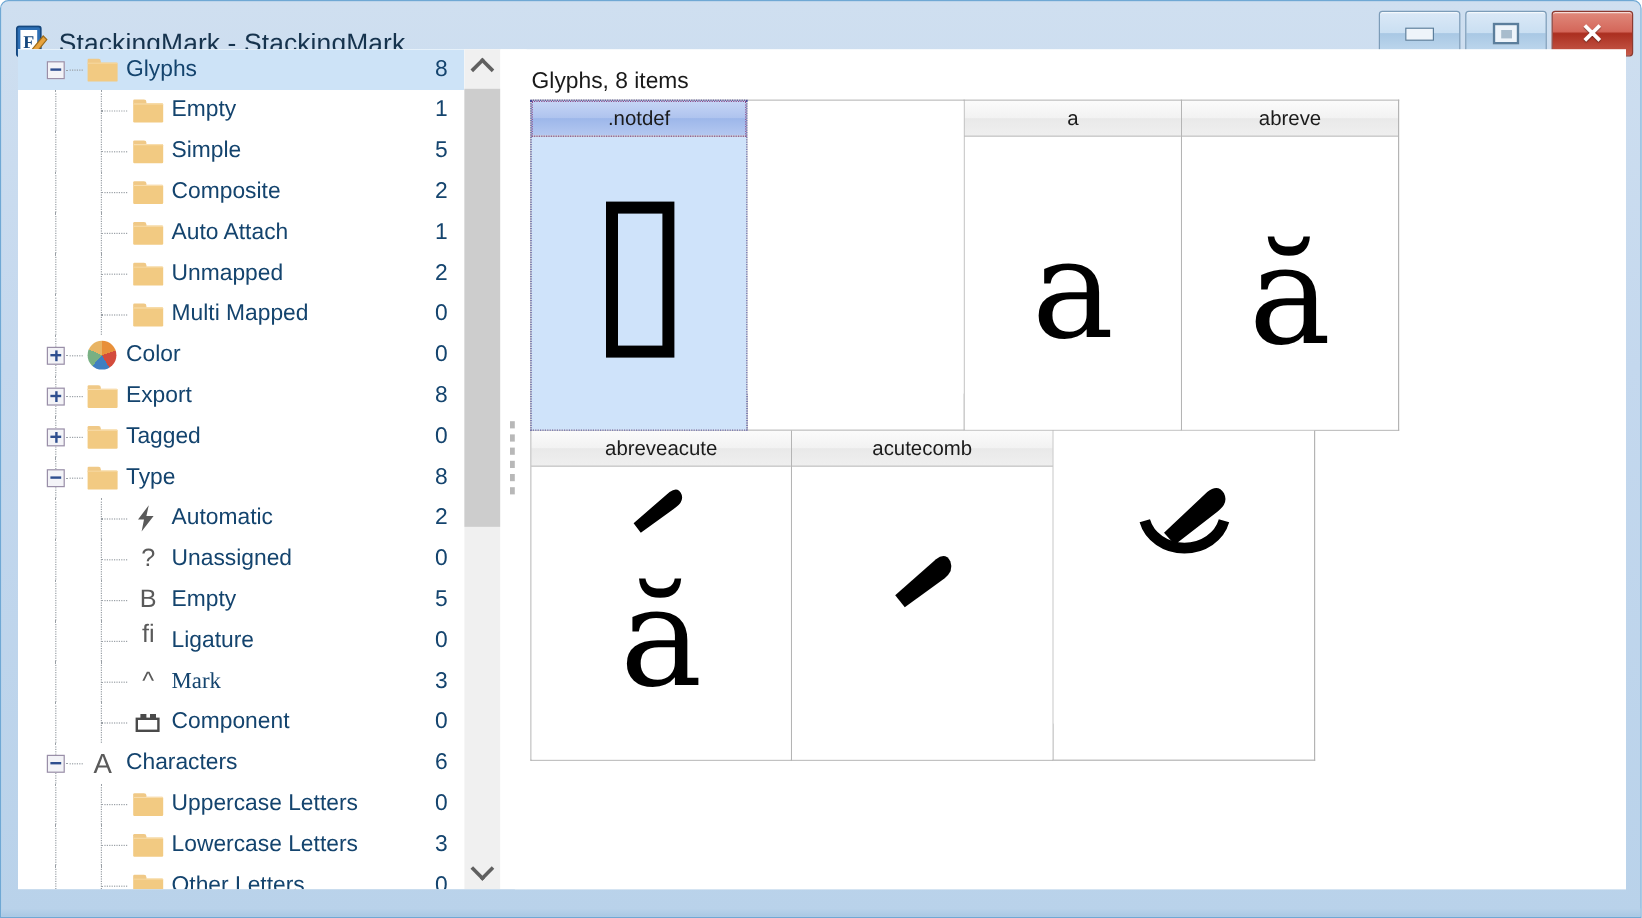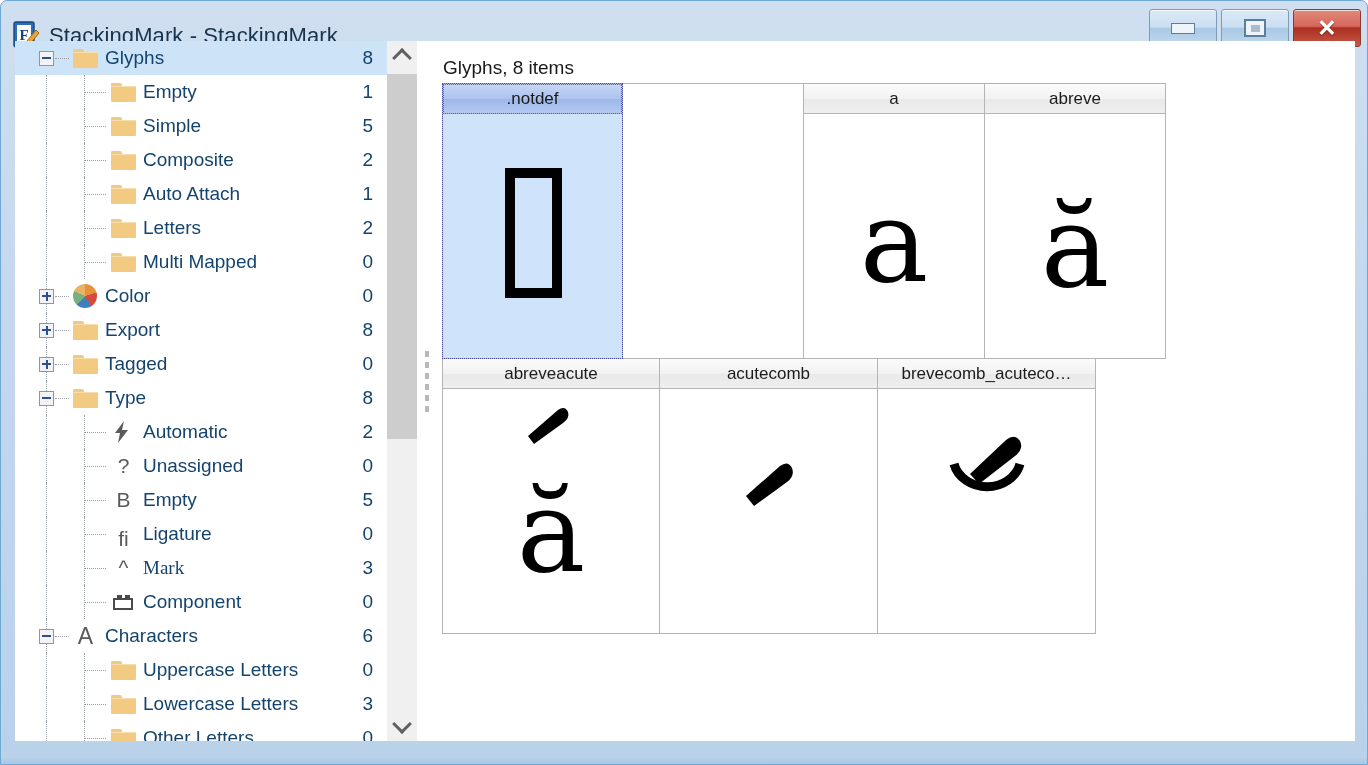--- a/index.html
+++ b/index.html
@@ -229,21 +229,21 @@
         <div class="trow">
           <span class="dotline" style="left: 69px; top: 0px; height: 34px;"></span>
           <span class="dotH" style="left: 69px; top: 17px; width: 22px;"></span>
           <span class="dotline" style="left: 31px; top: 0px; height: 34px;"></span>
           <span style="position: absolute; left: 96px; top: 0px; height: 34px; display: flex; align-items: center;">
             <span class="folder">
               <span class="tab"></span>
               <span class="bd"></span>
             </span>
           </span>
-          <span class="lbl" style="position: absolute; left: 128px;">Letters</span>
+          <span class="lbl" style="position: absolute; left: 128px;">Unmapped</span>
           <span class="cnt">2</span>
         </div>
         <div class="trow">
           <span class="dotline" style="left: 69px; top: 0px; height: 34px;"></span>
           <span class="dotH" style="left: 69px; top: 17px; width: 22px;"></span>
           <span class="dotline" style="left: 31px; top: 0px; height: 34px;"></span>
           <span style="position: absolute; left: 96px; top: 0px; height: 34px; display: flex; align-items: center;">
             <span class="folder">
               <span class="tab"></span>
               <span class="bd"></span>
@@ -341,21 +341,21 @@
           <span style="position: absolute; left: 96px; top: 0px; height: 34px; display: flex; align-items: center;">
             <span class="ico" style="font-weight: 400; font-size: 21px;">B</span>
           </span>
           <span class="lbl" style="position: absolute; left: 128px;">Empty</span>
           <span class="cnt">5</span>
         </div>
         <div class="trow">
           <span class="dotline" style="left: 69px; top: 0px; height: 34px;"></span>
           <span class="dotH" style="left: 69px; top: 17px; width: 22px;"></span>
           <span class="dotline" style="left: 31px; top: 0px; height: 34px;"></span>
-          <span style="position: absolute; left: 96px; top: 0px; height: 34px; display: flex; align-items: flex-end;">
+          <span style="position: absolute; left: 96px; top: 0px; height: 34px; display: flex; align-items: flex-start;">
             <span class="ico" style="font-weight: 400; font-size: 21px;">fi</span>
           </span>
           <span class="lbl" style="position: absolute; left: 128px;">Ligature</span>
           <span class="cnt">0</span>
         </div>
         <div class="trow">
           <span class="dotline" style="left: 69px; top: 0px; height: 34px;"></span>
           <span class="dotH" style="left: 69px; top: 17px; width: 22px;"></span>
           <span class="dotline" style="left: 31px; top: 0px; height: 34px;"></span>
           <span style="position: absolute; left: 96px; top: 0px; height: 34px; display: flex; align-items: center;">
@@ -496,21 +496,20 @@
             </div>
             <div class="gcell">
               <div class="ghead">acutecomb</div>
               <div class="gbody">
                 <svg class="gsvg" width="170" height="230" viewBox="0 0 170 230">
                   <path d="M62 100 L96 70 Q104 64 108 72 Q111 80 103 86 L70 110 Z" fill="#000"></path>
                 </svg>
               </div>
             </div>
             <div class="gcell">
-              <div class="ghead">brevecomb_acuteco…</div>
               <div class="gbody">
                 <svg class="gsvg" width="170" height="230" viewBox="0 0 170 230">
                   <path d="M52 68 A34 30 0 0 0 118 68" fill="none" stroke="#000" stroke-width="9"></path>
                   <path d="M68 78 L104 44 Q113 37 118 45 Q122 53 113 60 L77 88 Z" fill="#000"></path>
                 </svg>
               </div>
             </div>
           </div>
         </div>
     </div>

